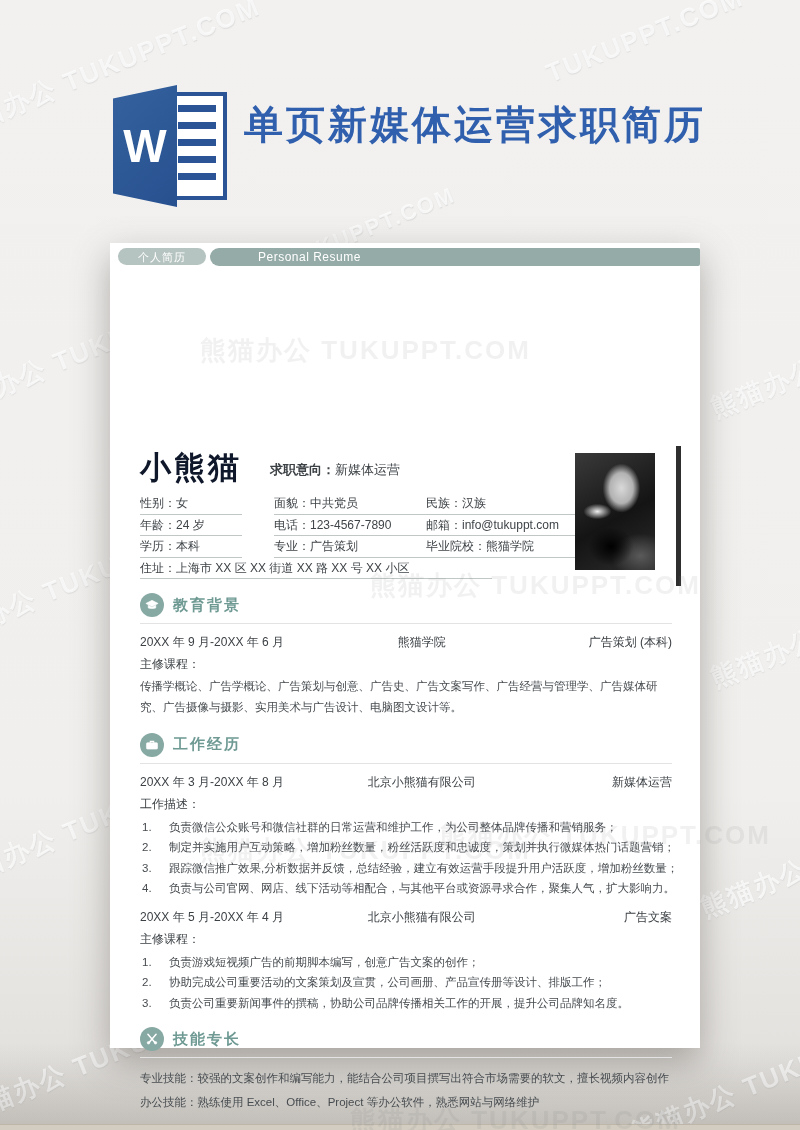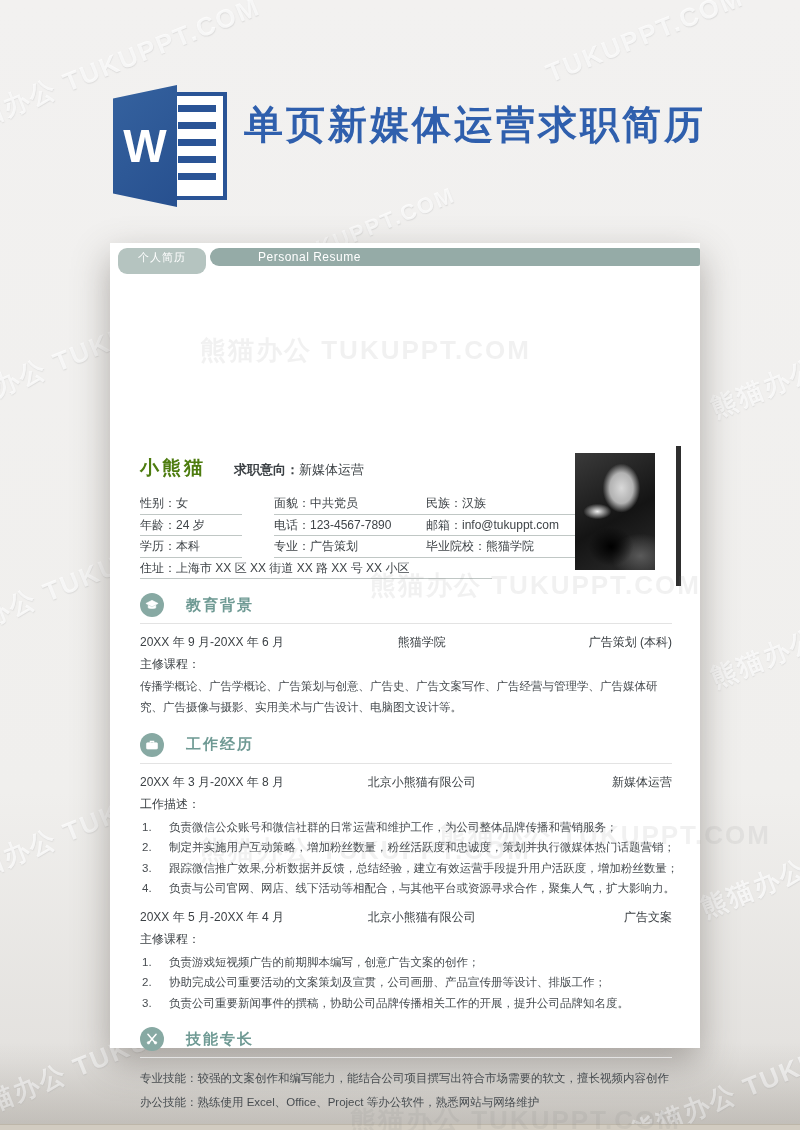--- a/index.html
+++ b/index.html
@@ -17,48 +17,48 @@
   .word-icon { position:absolute; left:113px; top:85px; width:116px; height:122px; }
   .word-page { position:absolute; left:54px; top:7px; width:60px; height:108px; background:#ffffff; border:4px solid #2a5496; padding:9px 7px; }
   .word-page .stripes { width:100%; height:100%; background:repeating-linear-gradient(to bottom, #2a5496 0 7px, #ffffff 7px 17px); }
   .word-cover { position:absolute; left:0; top:0; width:64px; height:122px; background:linear-gradient(135deg,#35629f,#27508f); clip-path:polygon(0 11%, 100% 0, 100% 100%, 0 89%); display:flex; align-items:center; justify-content:center; }
   .word-cover span { color:#fff; font-size:46px; font-weight:bold; }
   .banner-title { position:absolute; left:240px; top:98px; width:470px; text-align:center; font-size:39px; font-weight:bold; color:#2f5fad; letter-spacing:3px; }
   .banner-sub { position:absolute; left:240px; top:164px; width:470px; text-align:center; font-size:27px; font-weight:bold; color:#3d3d3d; letter-spacing:1px; }
 
   
   .sheet { position:absolute; left:110px; top:243px; width:590px; height:805px; background:#ffffff; box-shadow:0 14px 34px rgba(90,85,78,0.45); z-index:2; }
-  .tab-pill { position:absolute; left:8px; top:5px; width:88px; height:26px; background:#b5c4c0; border-radius:9px; color:#fff; font-size:11px; text-align:center; line-height:18px; letter-spacing:1px; z-index:3; }
+  .tab-pill { position:absolute; left:8px; top:5px; width:88px; height:17px; background:#b5c4c0; border-radius:9px; color:#fff; font-size:11px; text-align:center; line-height:18px; letter-spacing:1px; z-index:3; }
   .tab-bar { position:absolute; left:100px; top:5px; width:490px; height:18px; background:#95aba7; border-radius:9px 2px 2px 9px; color:#fff; font-size:12px; line-height:18px; padding-left:48px; letter-spacing:0.5px; z-index:2; }
 
   .inner { position:relative; padding:33px 28px 0 30px; height:100%; }
 
   .head-row { display:flex; align-items:flex-end; gap:28px; height:32px; }
-  .name { font-size:19px; font-weight:bold; color:#4d7c0f; letter-spacing:3px; line-height:30px; }
+  .name { font-size:31px; font-weight:bold; color:#0f172a; letter-spacing:3px; line-height:30px; }
   .intent { font-size:13px; color:#3c4145; padding-bottom:4px; }
   .intent .lbl { font-weight:bold; }
 
   .photo { position:absolute; left:465px; top:35px; width:80px; height:117px;
     background:
       radial-gradient(ellipse 26px 34px at 58% 30%, #d9d9d9 0%, #b2b2b2 45%, rgba(60,60,60,0) 72%),
       radial-gradient(ellipse 10px 5px at 52% 30%, #1c1c1c 0%, rgba(0,0,0,0) 80%),
       radial-gradient(ellipse 20px 11px at 28% 50%, #efefef 0%, rgba(240,240,240,0) 70%),
       radial-gradient(ellipse 30px 26px at 45% 80%, #000 0%, rgba(0,0,0,0) 75%),
       radial-gradient(ellipse 42px 32px at 82% 88%, #5a5a5a 0%, rgba(0,0,0,0) 70%),
       linear-gradient(150deg,#3a3a3a 0%,#141414 55%,#2c2c2c 100%);
   }
   .accent-bar { position:absolute; left:566px; top:28px; width:5px; height:140px; background:#2e2e2e; }
 
   .info-grid { margin-top:10px; width:452px; font-size:12px; color:#3f4448; }
   .info-row { display:flex; height:21.5px; }
   .cell { border-bottom:1px solid #c0c7c5; line-height:20px; white-space:nowrap; overflow:hidden; }
   .c1 { width:102px; } .c2 { width:152px;margin-left:32px; } .c3 { flex:1; }
   .addr { width:352px; }
 
-  .section-head { display:flex; align-items:center; gap:22px; margin-top:14px; }
+  .section-head { display:flex; align-items:center; gap:9px; margin-top:14px; }
   .sec-icon { width:24px; height:24px; border-radius:50%; background:#87a9a3; display:flex; align-items:center; justify-content:center; flex:none; }
   .sec-icon svg { width:14px; height:14px; fill:#fff; stroke:#fff; }
   .sec-title { font-size:15px; font-weight:bold; color:#6f9a94; letter-spacing:2px; }
   .sec-divider { border:none; border-top:1px solid #e3e3e3; margin-top:6px; }
 
   .entry-row { display:flex; margin-top:9px; font-size:12px; color:#3c4145; line-height:19px; }
   .entry-row .date { flex:1.2; text-align:left; }
   .entry-row .org { flex:1.2; text-align:center; }
   .entry-row .role { flex:1; text-align:right; }
   .sub-label { font-size:12px; color:#3c4145; line-height:21px; margin-top:2px; }

